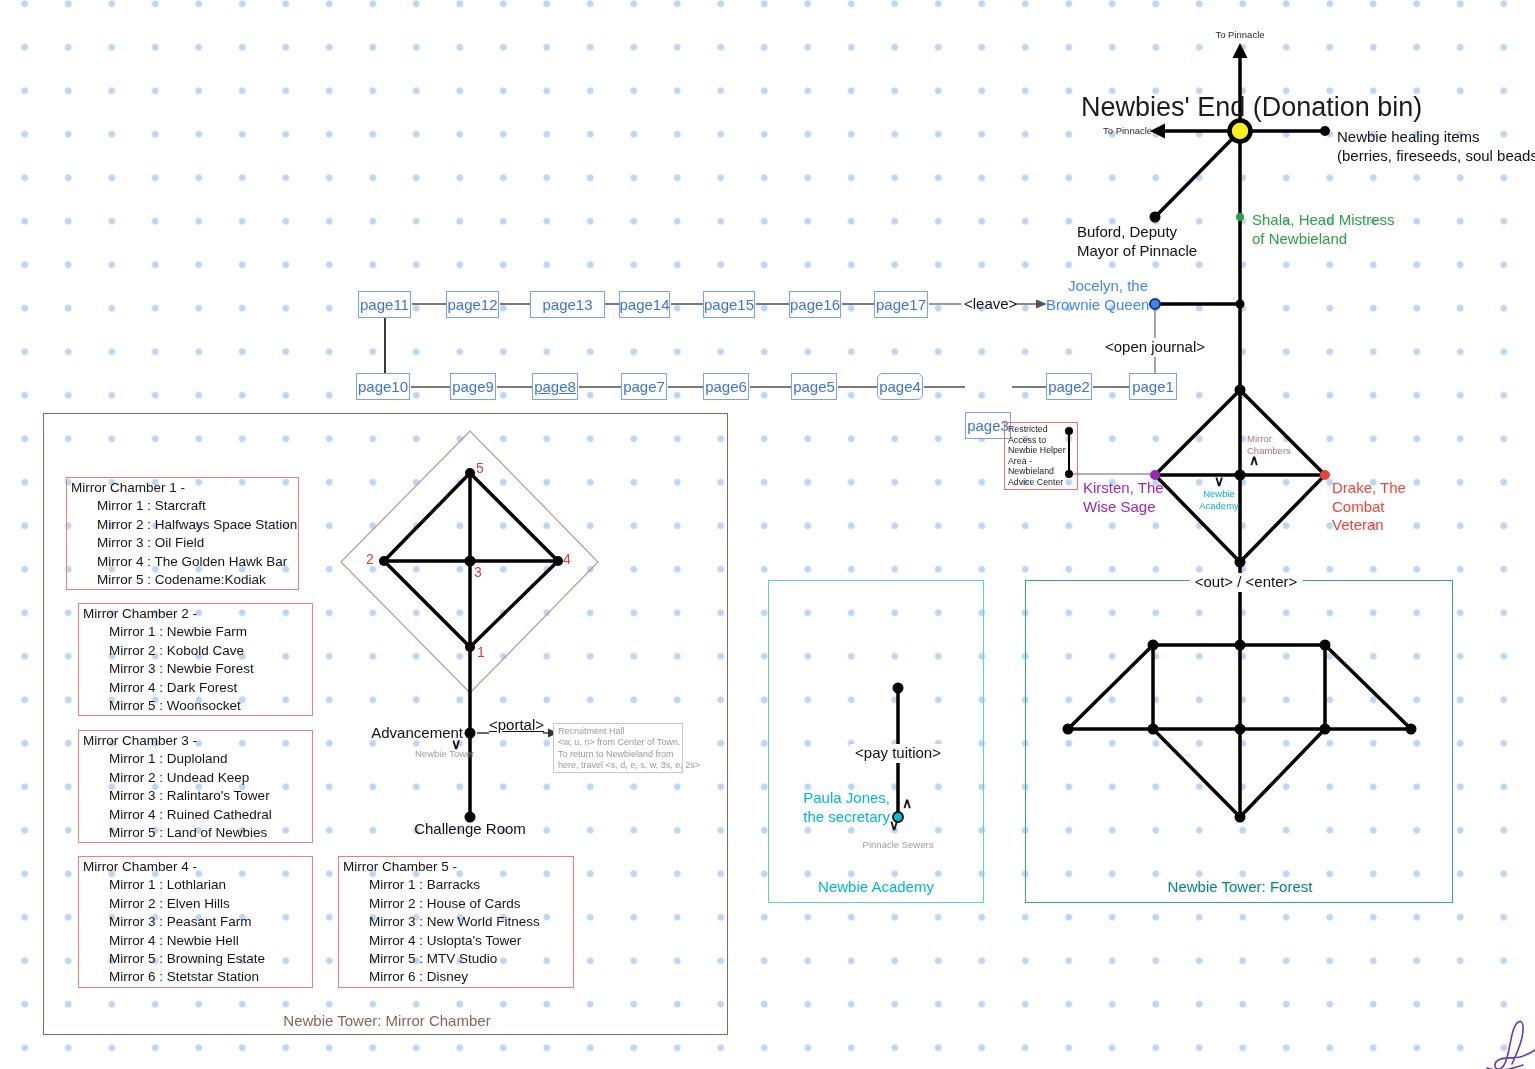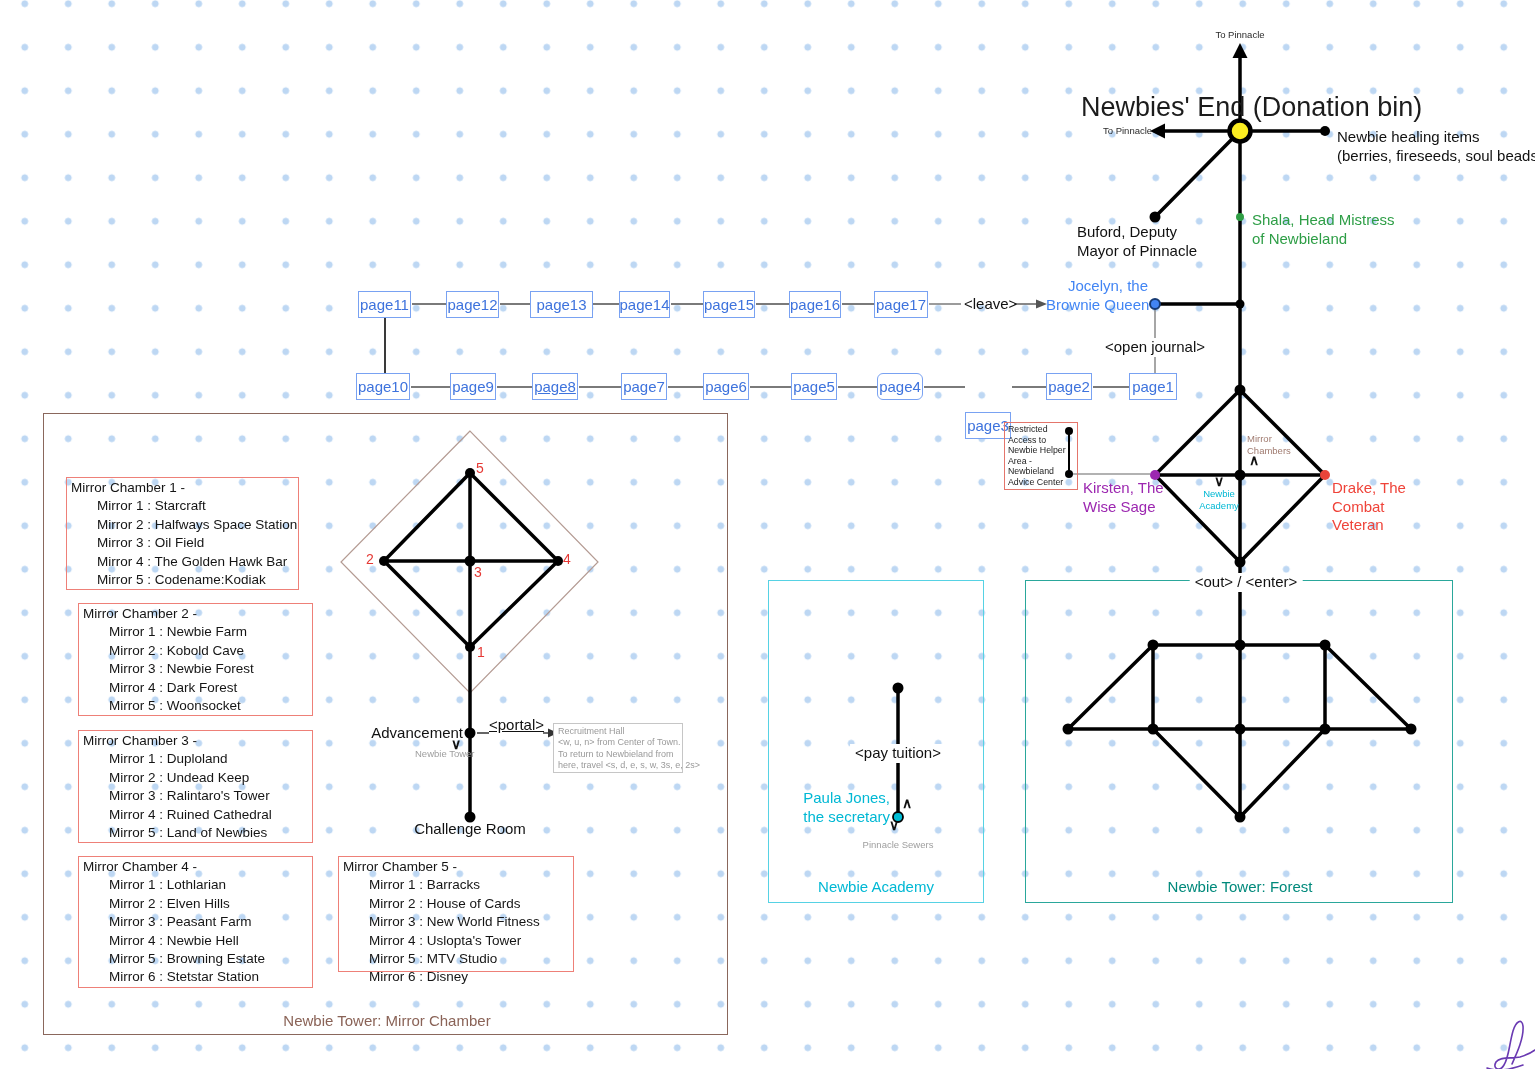--- a/index.html
+++ b/index.html
@@ -206,21 +206,21 @@
     </div>
   <div class="lbl blue rt" style="left:1046px;top:277px;width:102px;">
       <div>Jocelyn, the</div>
       <div>Brownie Queen</div>
     </div>
   <div class="lbl" style="left:964px;top:295px;">&lt;leave&gt;</div>
   <div class="lbl ctr wbg" style="left:1155px;top:338px;">&lt;open journal&gt;</div>
 
   <div class="pagebox" style="left:358px;top:291px;width:53px;">page11</div>
   <div class="pagebox" style="left:446px;top:291px;width:53px;">page12</div>
-  <div class="pagebox" style="left:530px;top:291px;width:63px;">page13</div>
+  <div class="pagebox" style="left:530px;top:291px;width:75px;">page13</div>
   <div class="pagebox" style="left:619px;top:291px;width:51px;">page14</div>
   <div class="pagebox" style="left:703px;top:291px;width:52px;">page15</div>
   <div class="pagebox" style="left:789px;top:291px;width:52px;">page16</div>
   <div class="pagebox" style="left:874px;top:291px;width:54px;">page17</div>
   <div class="pagebox" style="left:356px;top:373px;width:54px;">page10</div>
   <div class="pagebox" style="left:450px;top:373px;width:46px;">page9</div>
   <div class="pagebox" style="left:532px;top:373px;width:46px;text-decoration:underline;">page8</div>
   <div class="pagebox" style="left:621px;top:373px;width:46px;">page7</div>
   <div class="pagebox" style="left:703px;top:373px;width:46px;">page6</div>
   <div class="pagebox" style="left:791px;top:373px;width:46px;">page5</div>
@@ -322,21 +322,21 @@
     <div>Mirror Chamber 4 -</div>
     <div class="mc-items">
         <div>Mirror 1 : Lothlarian</div>
         <div>Mirror 2 : Elven Hills</div>
         <div>Mirror 3 : Peasant Farm</div>
         <div>Mirror 4 : Newbie Hell</div>
         <div>Mirror 5 : Browning Estate</div>
         <div>Mirror 6 : Stetstar Station</div>
       </div>
   </div>
-  <div class="chamber" style="left:338px;top:856px;width:236px;height:116px;">
+  <div class="chamber" style="left:338px;top:856px;width:236px;height:132px;">
     <div>Mirror Chamber 5 -</div>
     <div class="mc-items">
         <div>Mirror 1 : Barracks</div>
         <div>Mirror 2 : House of Cards</div>
         <div>Mirror 3 : New World Fitness</div>
         <div>Mirror 4 : Uslopta's Tower</div>
         <div>Mirror 5 : MTV Studio</div>
         <div>Mirror 6 : Disney</div>
       </div>
   </div>

